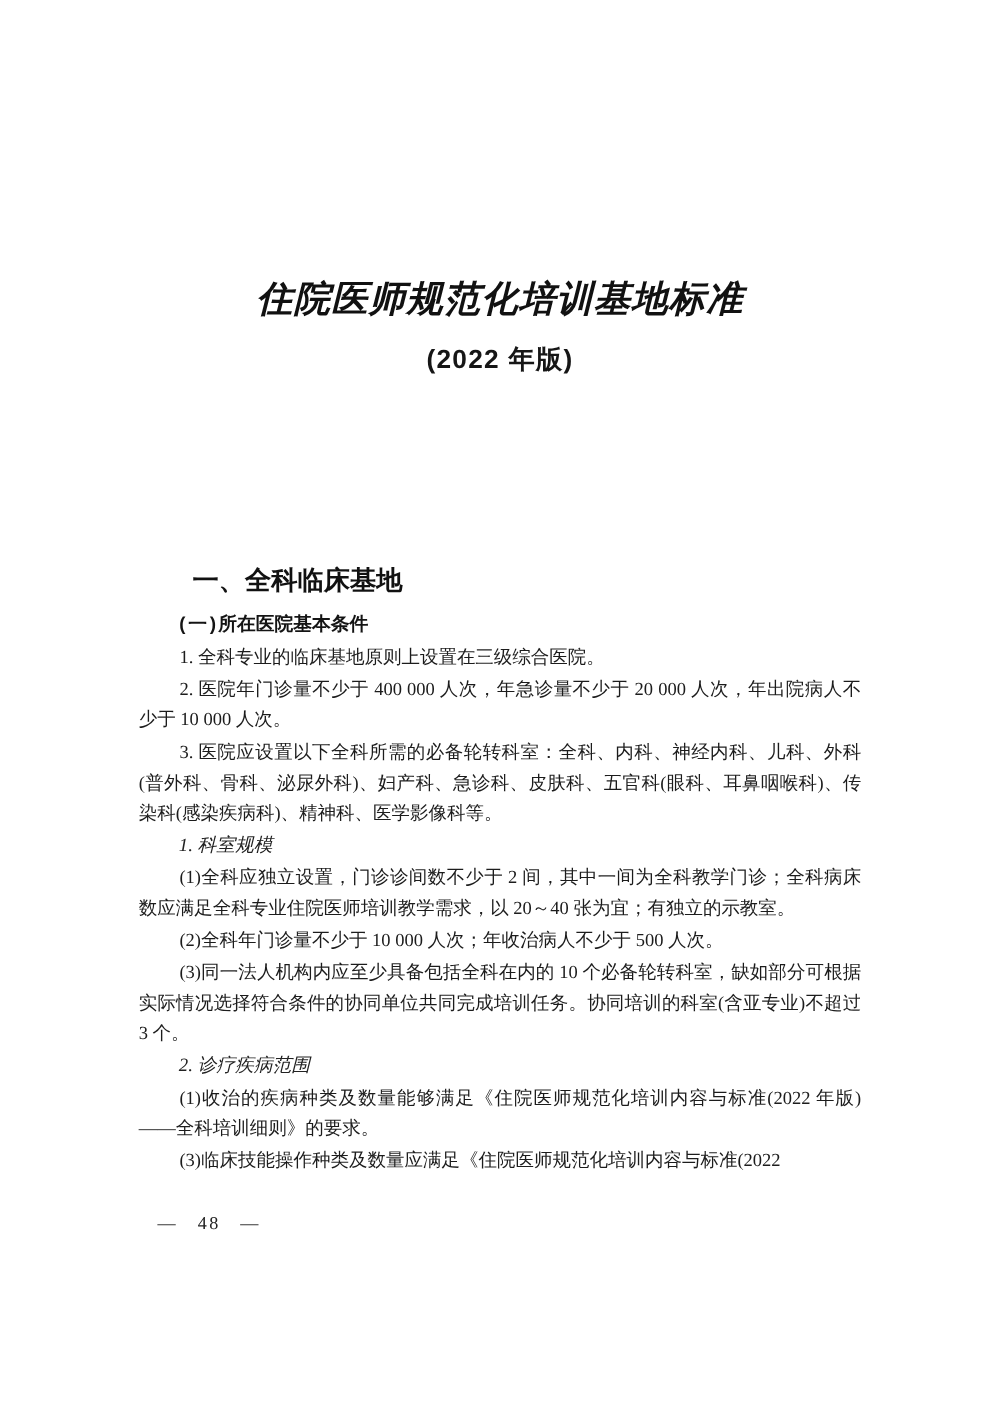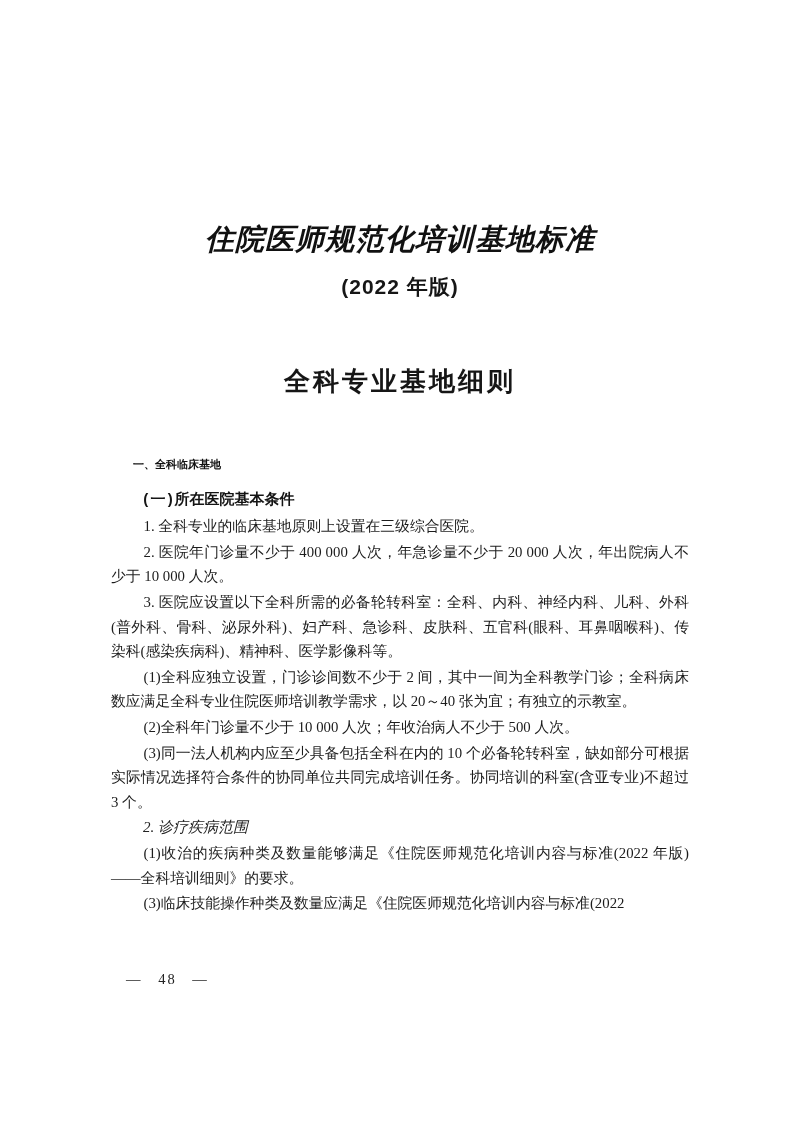--- a/index.html
+++ b/index.html
@@ -56,21 +56,21 @@
     position: absolute;
     top: 452px;
     left: 110px;
     width: 580px;
     font-size: 14.8px;
     line-height: 24.6px;
     text-align: justify;
     color: #1c1c1c;
   }
   .h-section {
-    font-size: 11px;
+    font-size: 21px;
     font-weight: bold;
     text-indent: 2.1em;
     margin: 0 0 12px 0;
     line-height: 24.6px;
     text-align: left;
     color: #111;
   }
   .h-hei {
     font-family: Liberation Mono, monospace;
     font-weight: bold;
@@ -104,28 +104,28 @@
     color: #222;
   }
 </style>
 </head>
 <body>
 
 <div class="page">
 
   <div class="main-title">住院医师规范化培训基地标准</div>
   <div class="edition">(2022 年版)</div>
-  <div class="subtitle">全科专业基地细则</div>
 
   <div class="content">
     <div class="h-section">一、全科临床基地</div>
     <div class="h-hei">(一)所在医院基本条件</div>
     <p class="para">1. 全科专业的临床基地原则上设置在三级综合医院。</p>
     <p class="para">2. 医院年门诊量不少于 400 000 人次，年急诊量不少于 20 000 人次，年出院病人不少于 10 000 人次。</p>
     <p class="para">3. 医院应设置以下全科所需的必备轮转科室：全科、内科、神经内科、儿科、外科(普外科、骨科、泌尿外科)、妇产科、急诊科、皮肤科、五官科(眼科、耳鼻咽喉科)、传染科(感染疾病科)、精神科、医学影像科等。</p>
+    <div class="kai">1. 科室规模</div>
     <p class="para">(1)全科应独立设置，门诊诊间数不少于 2 间，其中一间为全科教学门诊；全科病床数应满足全科专业住院医师培训教学需求，以 20～40 张为宜；有独立的示教室。</p>
     <p class="para">(2)全科年门诊量不少于 10 000 人次；年收治病人不少于 500 人次。</p>
     <p class="para">(3)同一法人机构内应至少具备包括全科在内的 10 个必备轮转科室，缺如部分可根据实际情况选择符合条件的协同单位共同完成培训任务。协同培训的科室(含亚专业)不超过 3 个。</p>
     <div class="kai">2. 诊疗疾病范围</div>
     <p class="para">(1)收治的疾病种类及数量能够满足《住院医师规范化培训内容与标准(2022 年版)——全科培训细则》的要求。</p>
     <p class="para">(3)临床技能操作种类及数量应满足《住院医师规范化培训内容与标准(2022</p>
   </div>
 
   <div class="footer-page-number">— 48 —</div>
 

